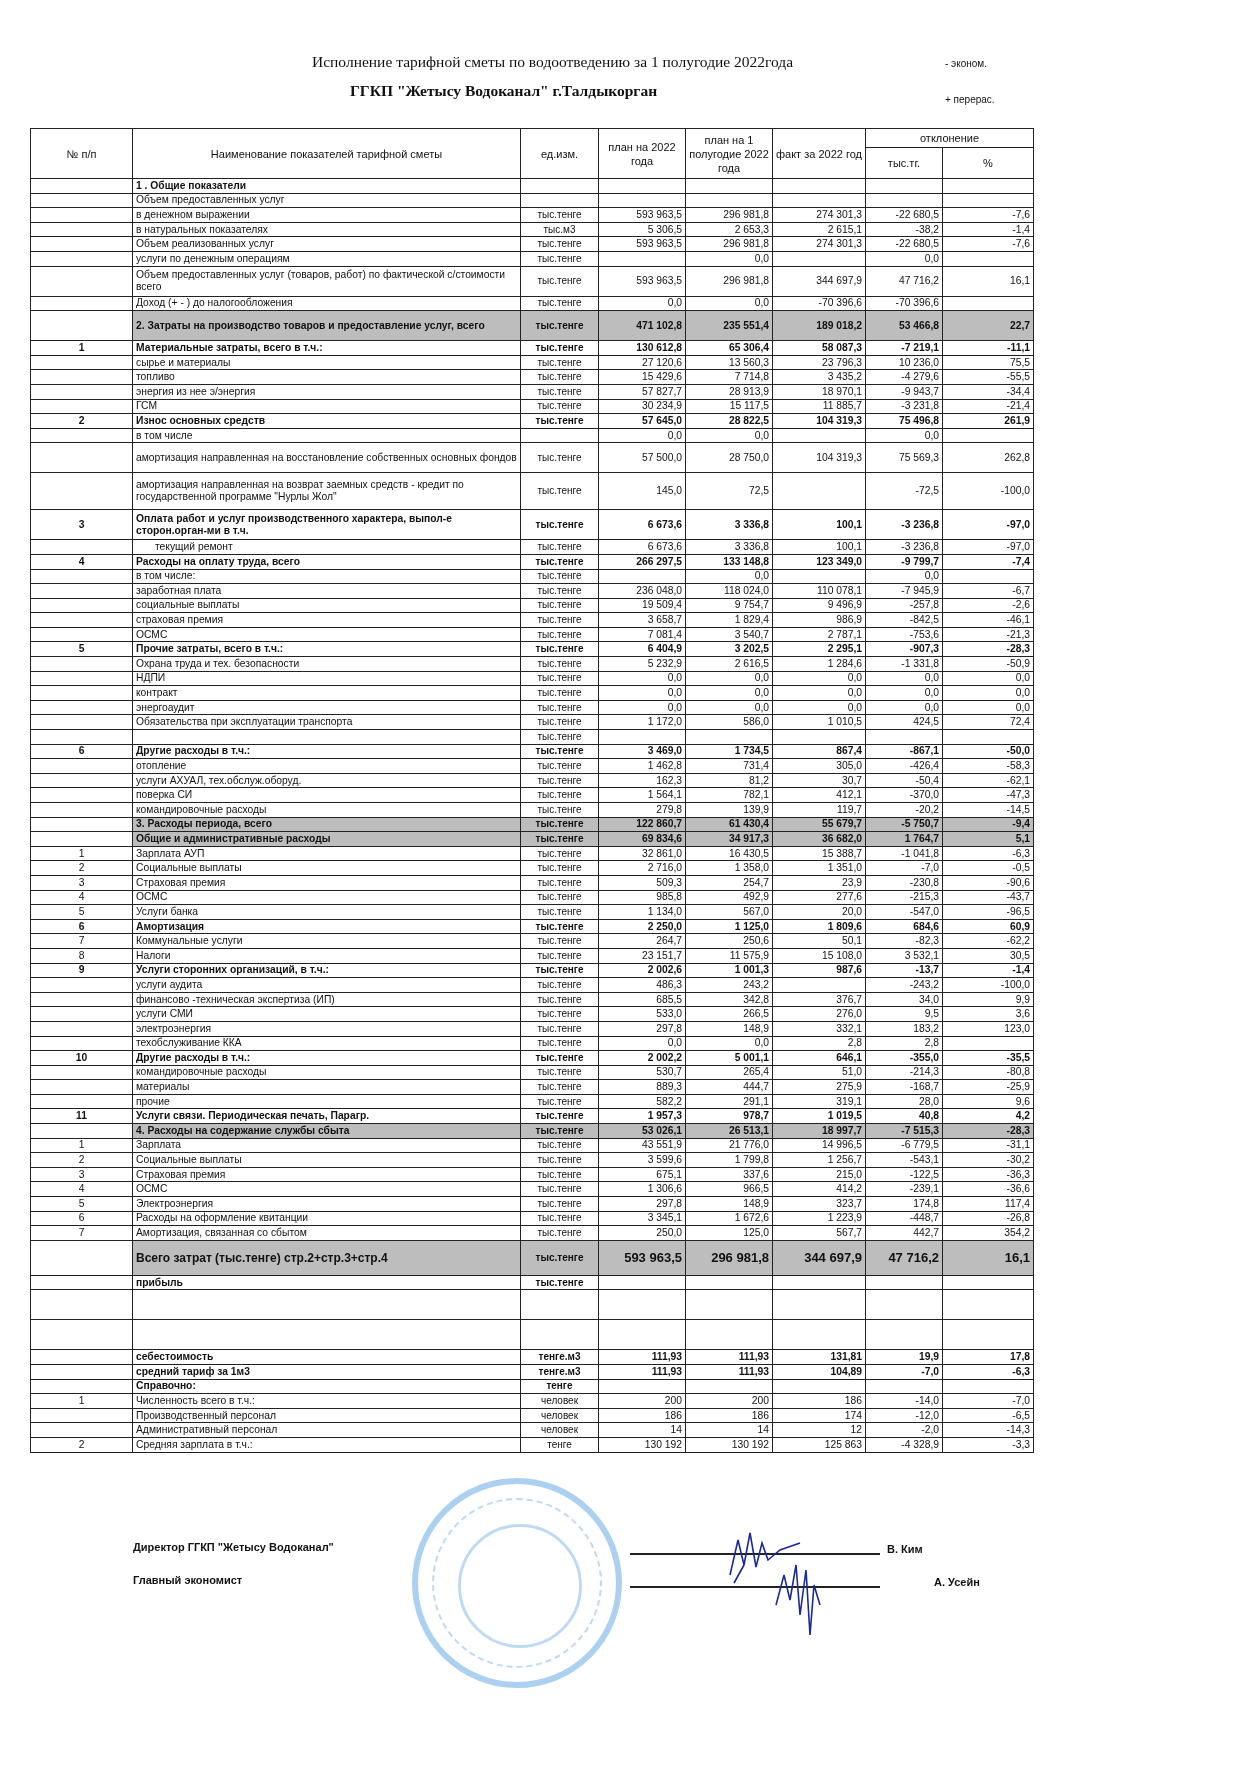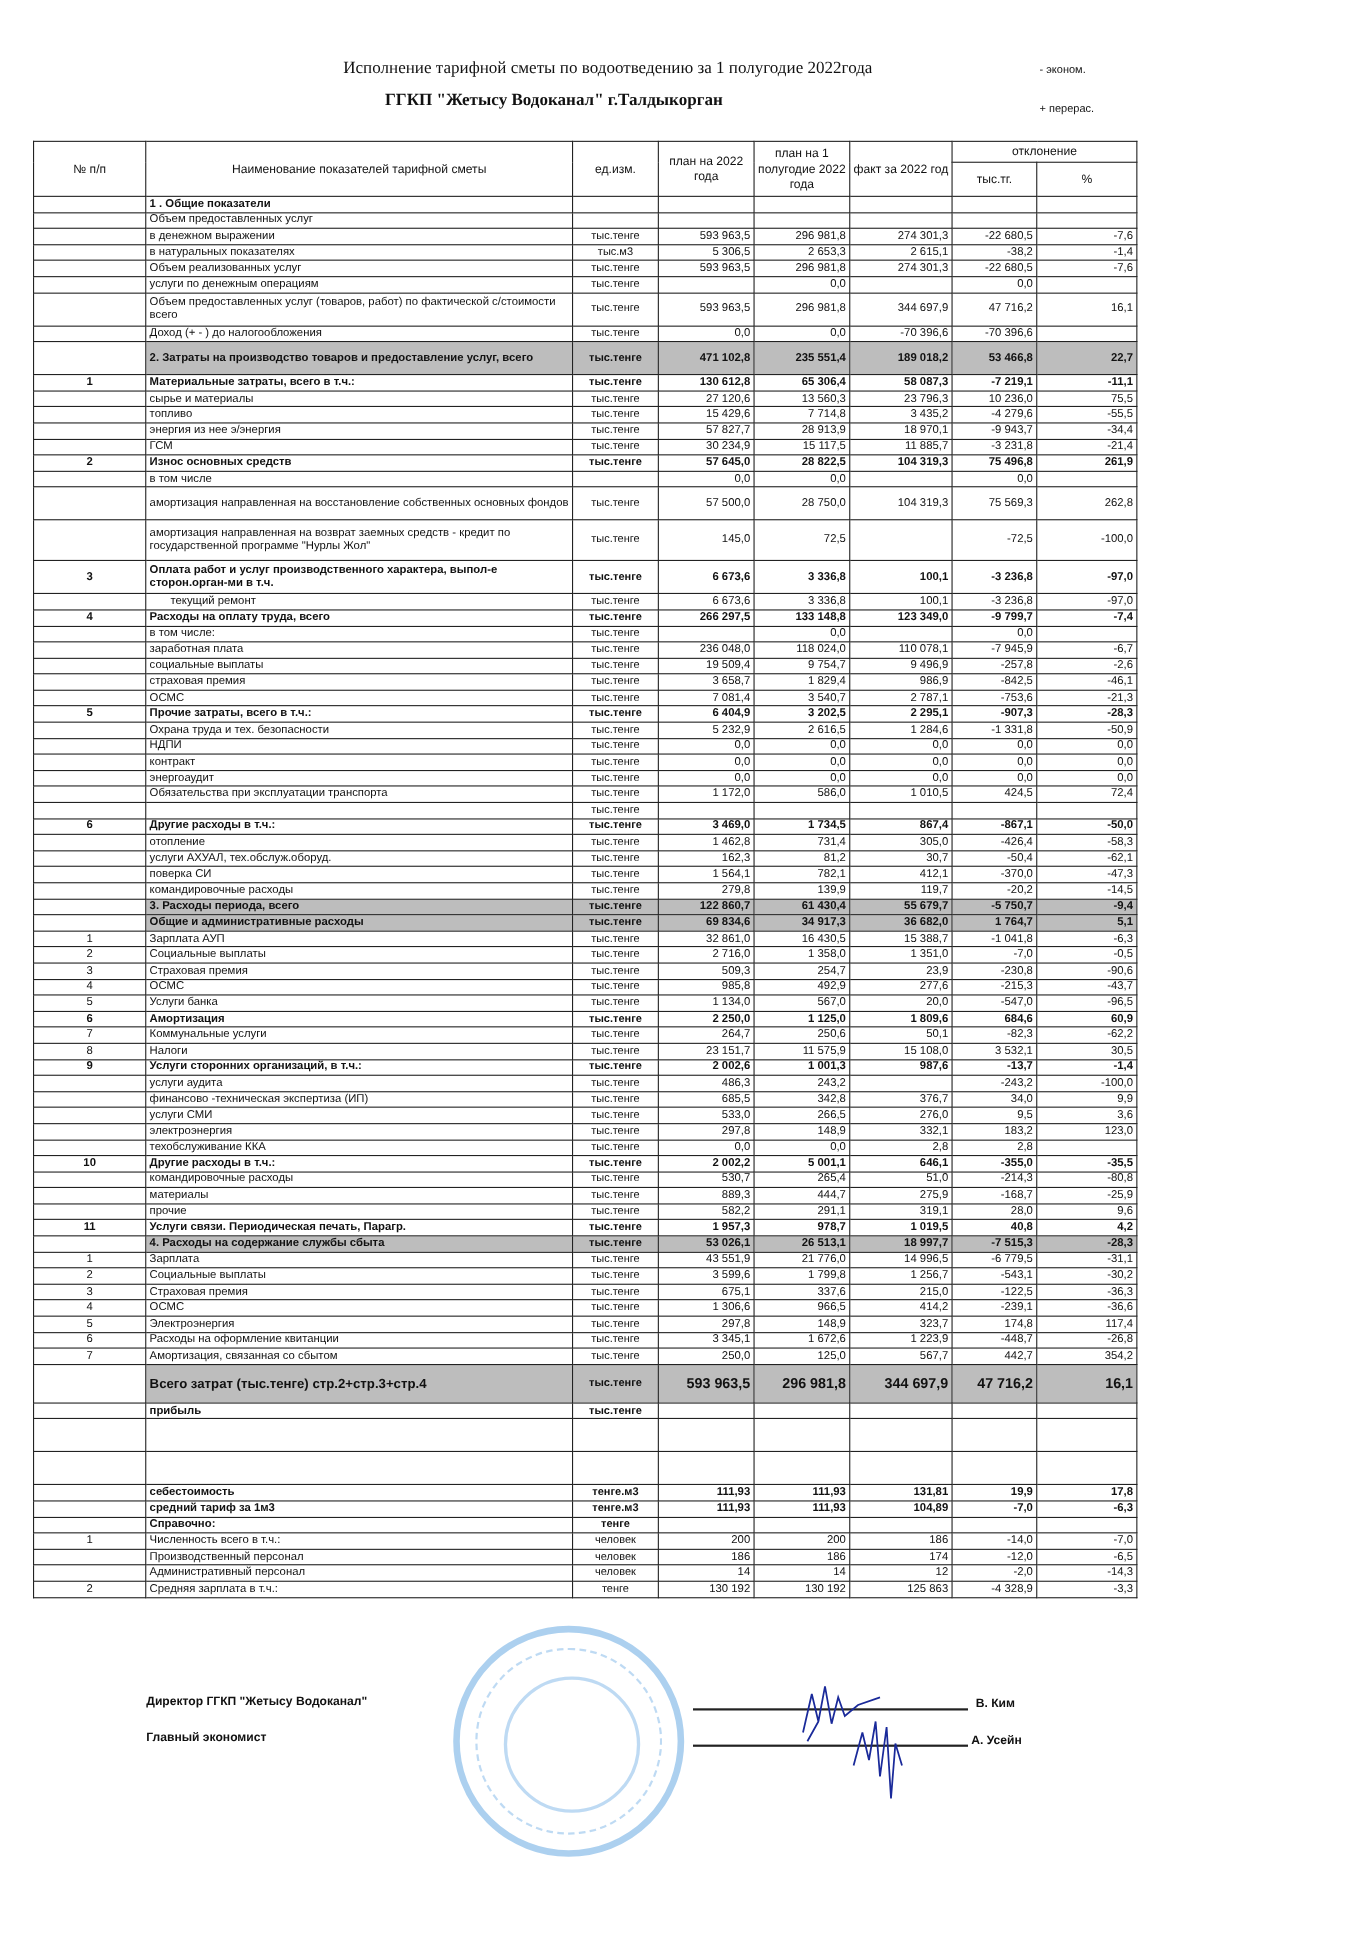--- a/index.html
+++ b/index.html
@@ -853,20 +853,20 @@
   <div class="stamp-ring"></div>
   <div class="stamp-inner"></div>
 </div>
 
 <div class="sig" style="left:133px; top:1541px;">Директор ГГКП "Жетысу Водоканал"</div>
 <div class="sigline" style="left:630px; top:1553px; width:250px;"></div>
 <div class="sig" style="left:887px; top:1543px;">В. Ким</div>
 
 <div class="sig" style="left:133px; top:1574px;">Главный экономист</div>
 <div class="sigline" style="left:630px; top:1586px; width:250px;"></div>
-<div class="sig" style="left:883px; top:1576px;">А. Усейн</div>
+<div class="sig" style="left:934px; top:1576px;">А. Усейн</div>
 
 <svg class="scribble" style="left:720px; top:1525px;" width="110" height="60">
   <path d="M10 50 L18 15 L24 40 L30 8 L36 42 L42 18 L48 35 L60 25 L80 18 M24 40 L14 58" fill="none" stroke="#1a2a9a" stroke-width="1.6"></path>
 </svg>
 <svg class="scribble" style="left:770px; top:1555px;" width="70" height="90">
   <path d="M6 50 L14 20 L20 45 L26 10 L30 60 L36 15 L40 80 L44 30 L50 50" fill="none" stroke="#1a2a9a" stroke-width="1.6"></path>
 </svg>
 
 </body></html>

